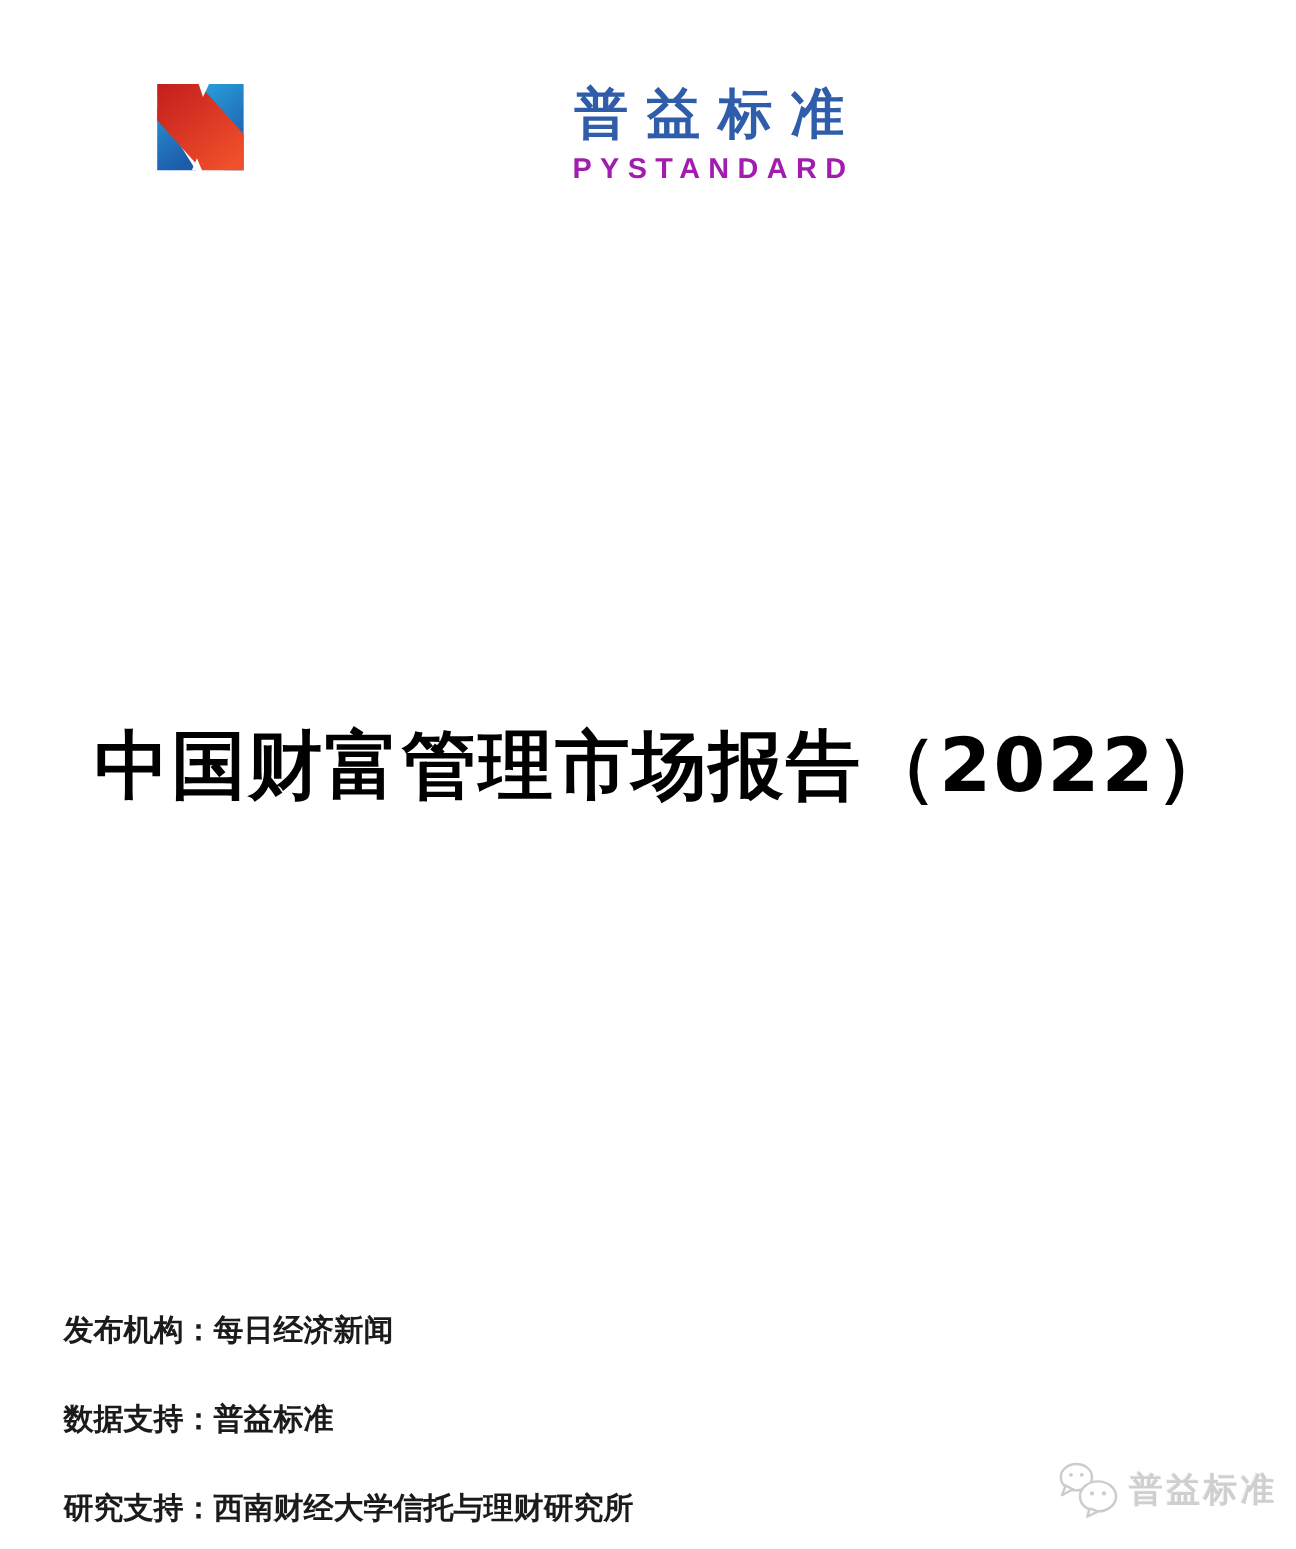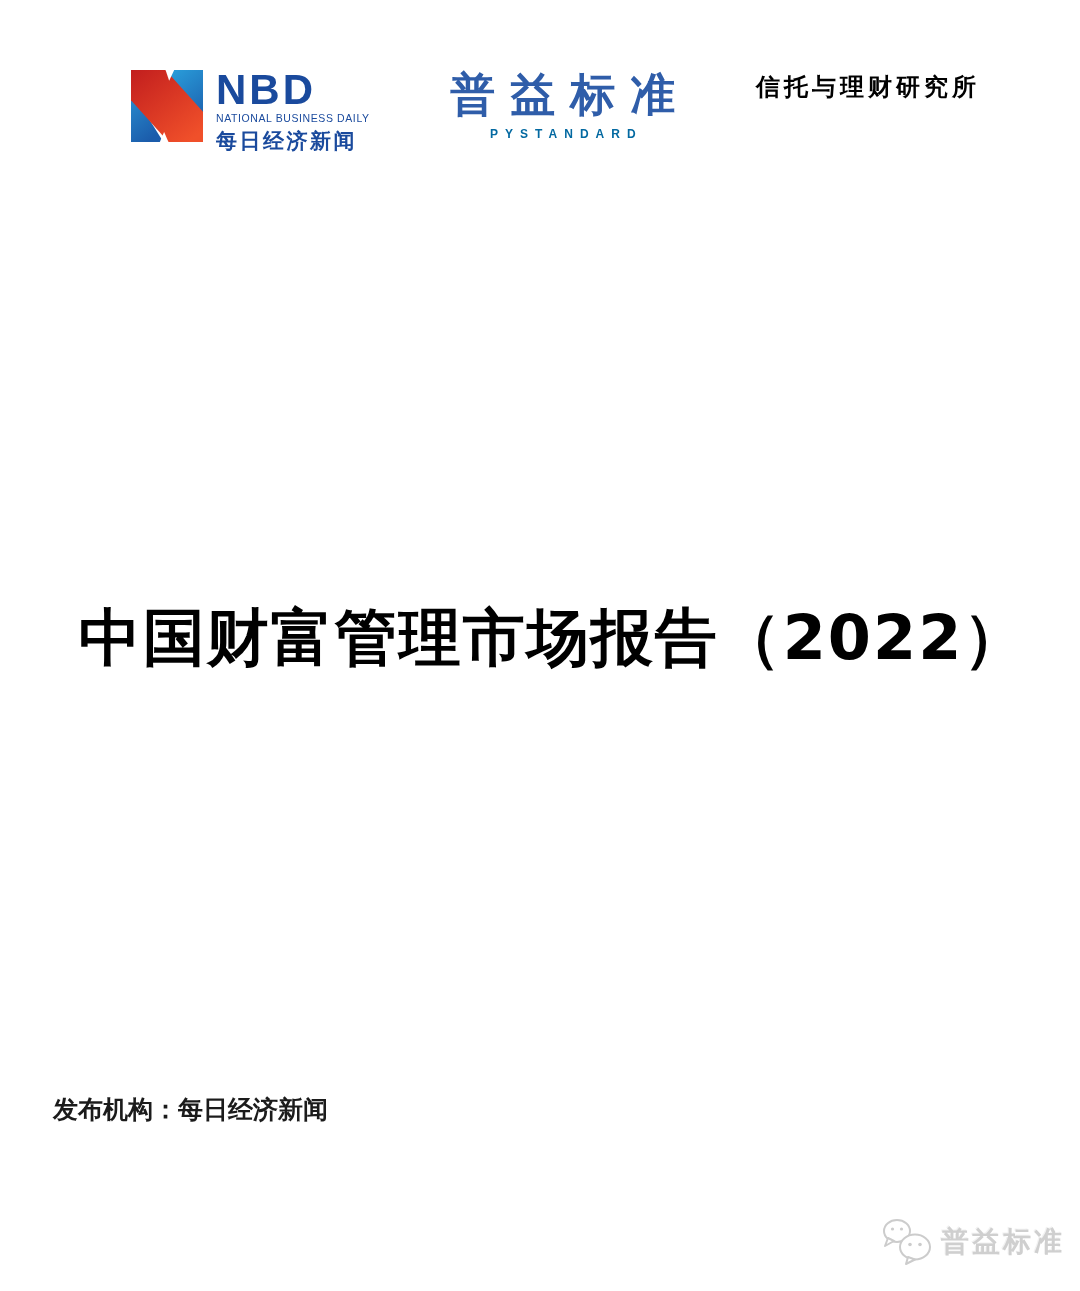--- a/index.html
+++ b/index.html
@@ -40,21 +40,21 @@
     letter-spacing: 2.5px; margin-top: 3px; white-space: nowrap;
   }
 
   
   .py-logo { text-align: center; margin-top: 2px; }
   .py-chinese {
     color: #2f5da9; font-weight: bold; font-size: 45px; line-height: 45px;
     letter-spacing: 15px; margin-right: -15px; white-space: nowrap;
   }
   .py-english {
-    color: #0369a1; font-weight: bold; font-size: 12px;
+    color: #a21caf; font-weight: bold; font-size: 24px;
     letter-spacing: 7px; margin-right: -7px; margin-top: 10px; white-space: nowrap;
   }
 
   
   .swufe-logo {
     text-align: center; color: #000000; margin-top: 2px;
     font-family: "DejaVu Serif", "Liberation Serif", serif;
     font-weight: bold;
   }
   .swufe-line1 {
@@ -135,42 +135,38 @@
             <stop offset="0" stop-color="#c21e1e"></stop>
             <stop offset="1" stop-color="#f0502a"></stop>
           </linearGradient>
         </defs>
         <polygon points="50,0 100,0 100,100 78,100" fill="url(#nbdBlue)"></polygon>
         <polygon points="0,28 45,100 0,100" fill="url(#nbdBlue2)"></polygon>
         <polygon points="0,0 48,0 100,58 100,100 52,100 0,42" fill="url(#nbdRed)"></polygon>
         <polygon points="48,0 60,0 53,15" fill="#ffffff"></polygon>
         <polygon points="40,100 52,100 46,86" fill="#ffffff"></polygon>
       </svg>
-      <div class="nbd-text">
-        <span class="nbd-acronym">NBD</span>
-        <span class="nbd-subtitle">NATIONAL BUSINESS DAILY</span>
-        <span class="nbd-chinese">每日经济新闻</span>
-      </div>
     </div>
 
     <div class="py-logo">
       <div class="py-chinese">普益标准</div>
       <div class="py-english">PYSTANDARD</div>
     </div>
 
     <div class="swufe-logo">
-      <div class="swufe-line2">信托与理财研究所</div>
     </div>
 
   </div>
 
   <div class="report-title">中国财富管理市场报告（2022）</div>
 
   <div class="credits">
     <div class="credit-line">发布机构：每日经济新闻</div>
+    <div class="credit-line">数据支持：普益标准</div>
+    <div class="credit-line">研究支持：西南财经大学信托与理财研究所</div>
   </div>
 
   <div class="watermark">
     <svg class="wechat-icon" viewBox="0 0 52 48" xmlns="http://www.w3.org/2000/svg" aria-hidden="true">
       <g stroke="#cccccc" stroke-width="2" fill="#ffffff">
         <ellipse cx="15" cy="13" rx="13" ry="11"></ellipse>
         <polygon points="6,20 3,28 12,23" stroke-linejoin="round"></polygon>
         <ellipse cx="33" cy="29" rx="15" ry="12.5"></ellipse>
         <polygon points="26,39 24,46 33,41.5" stroke-linejoin="round"></polygon>
       </g>

